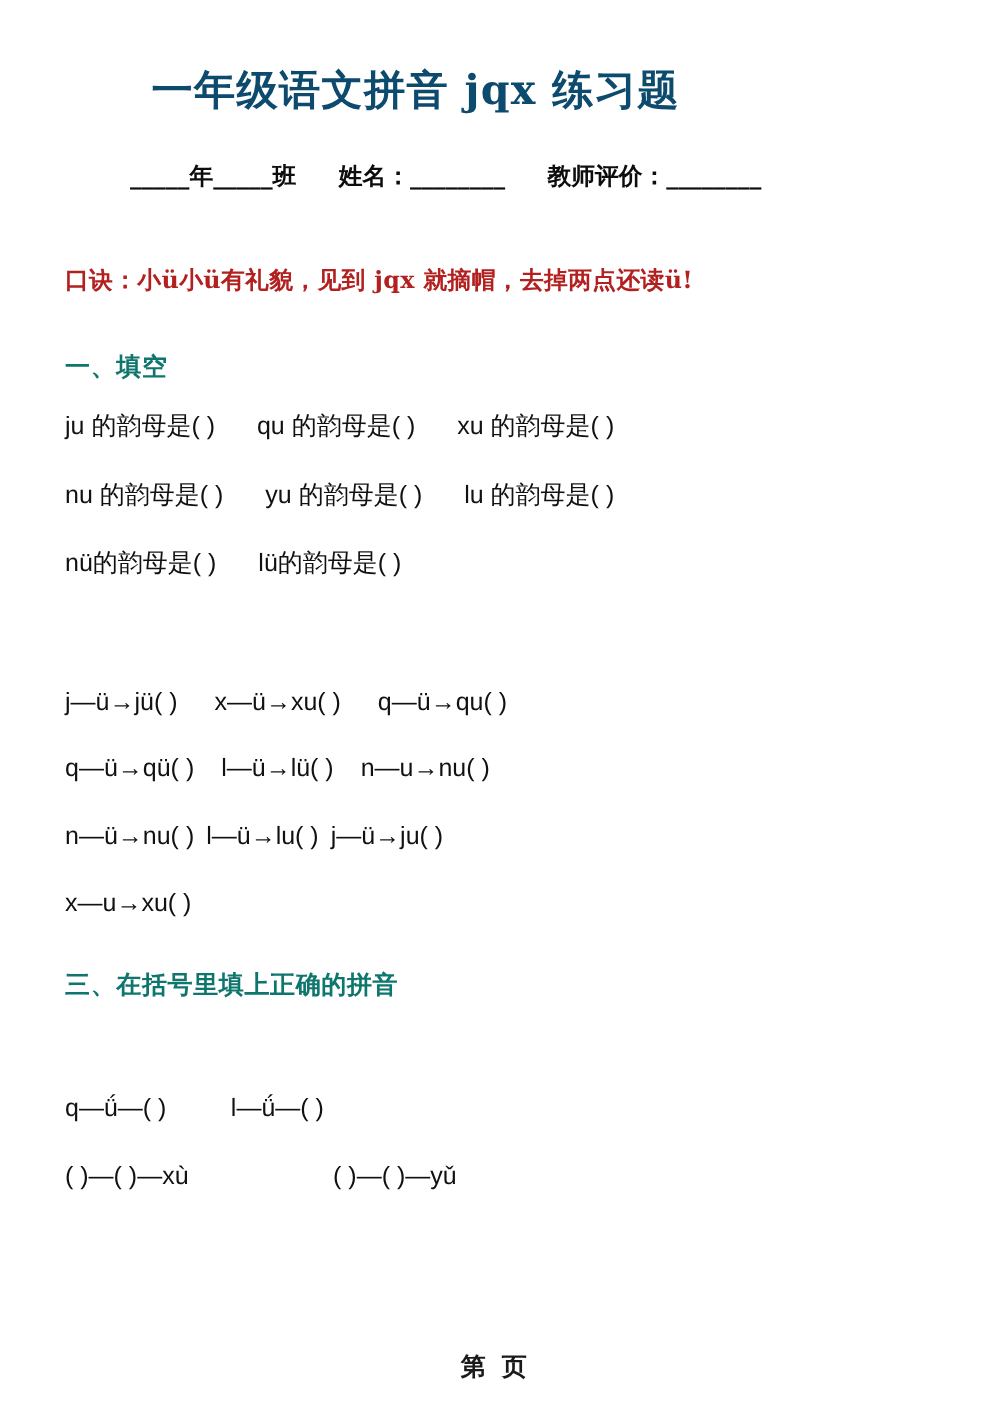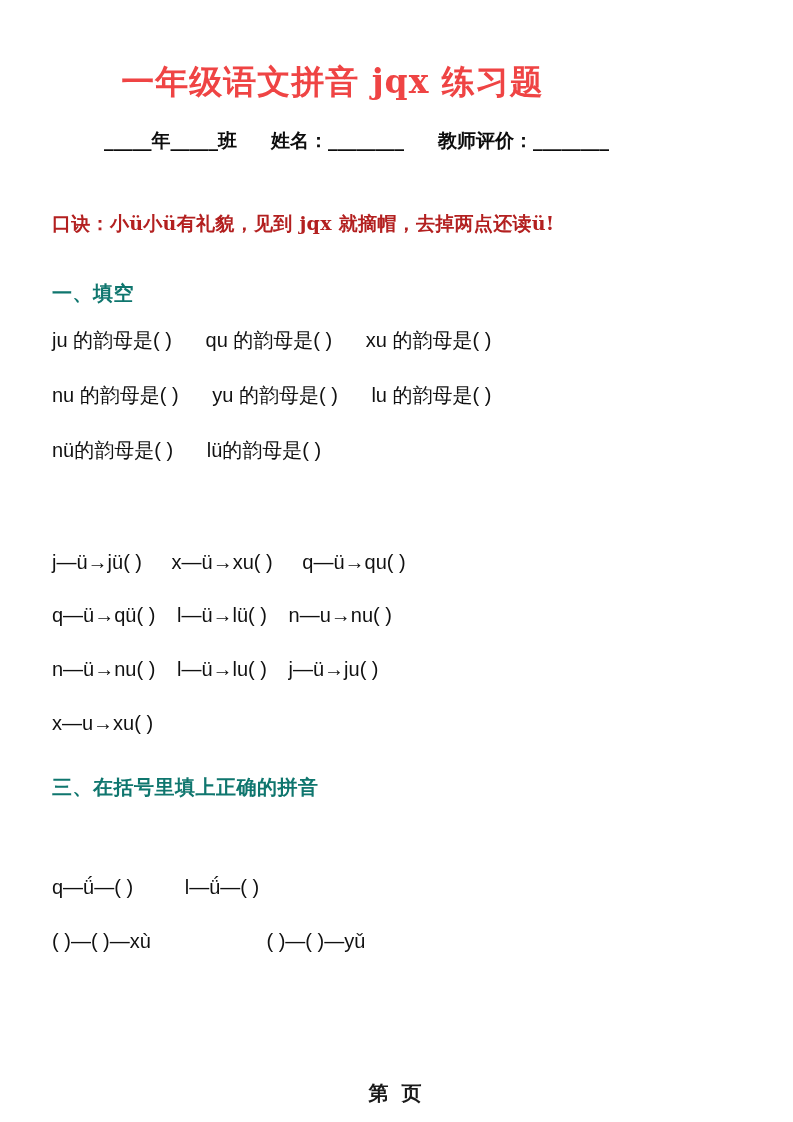--- a/index.html
+++ b/index.html
@@ -18,29 +18,29 @@
   }
   .page {
     position: absolute;
     inset: 0;
     padding: 0;
   }
 
   
   .title {
     position: absolute;
-    top: 60px;
+    top: 50px;
     left: 0;
     width: 665px;
     text-align: center;
     font-family: "DejaVu Serif", "Liberation Serif", serif;
     font-size: 33px;
     font-weight: bold;
     letter-spacing: 1px;
-    color: #ef4444;
+    color: #0c4a6e;
     white-space: nowrap;
   }
 
   
   .infoline {
     position: absolute;
     top: 128px;
     left: 104px;
     width: 640px;
     font-family: "DejaVu Serif", "Liberation Serif", serif;
@@ -102,21 +102,21 @@
   #s1r2 .qitem + .qitem { margin-left: 28px; }
   #s1r3 .qitem + .qitem { margin-left: 28px; }
 
   
   #s2r1 { top: 551px; }
   #s2r2 { top: 604px; }
   #s2r3 { top: 658px; }
   #s2r4 { top: 712px; }
   #s2r1 .qitem + .qitem { margin-left: 24px; }
   #s2r2 .qitem + .qitem { margin-left: 16px; }
-  #s2r3 .qitem + .qitem { margin-left: 16px; }
+  #s2r3 .qitem + .qitem { margin-left: 4px; }
 
   
   #s3r1 { top: 822px; }
   #s3r2 { top: 876px; }
   #s3r3 { top: 930px; }
   #s3r1 .qitem + .qitem { margin-left: 60px; }
   #s3r2 .qitem + .qitem { margin-left: 46px; }
   #s3r3 .qitem + .qitem { margin-left: 110px; }
 
   

